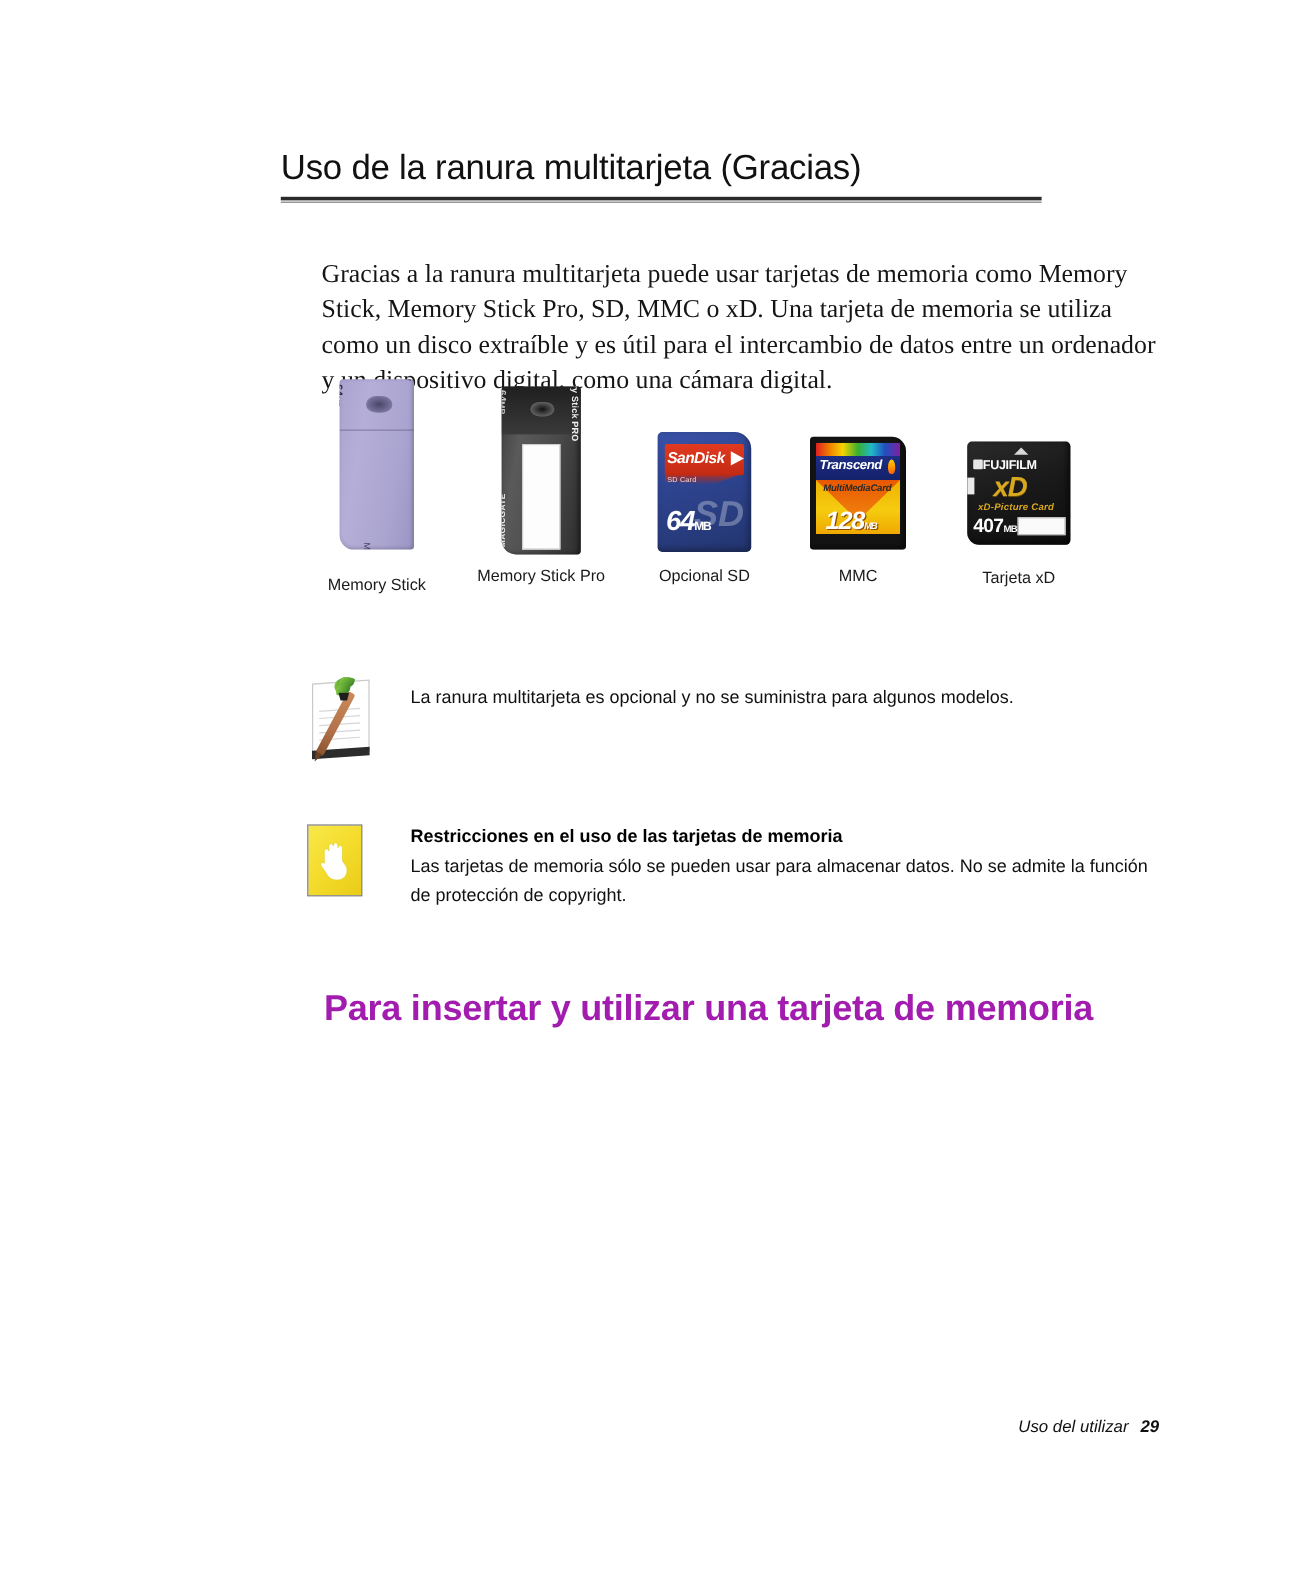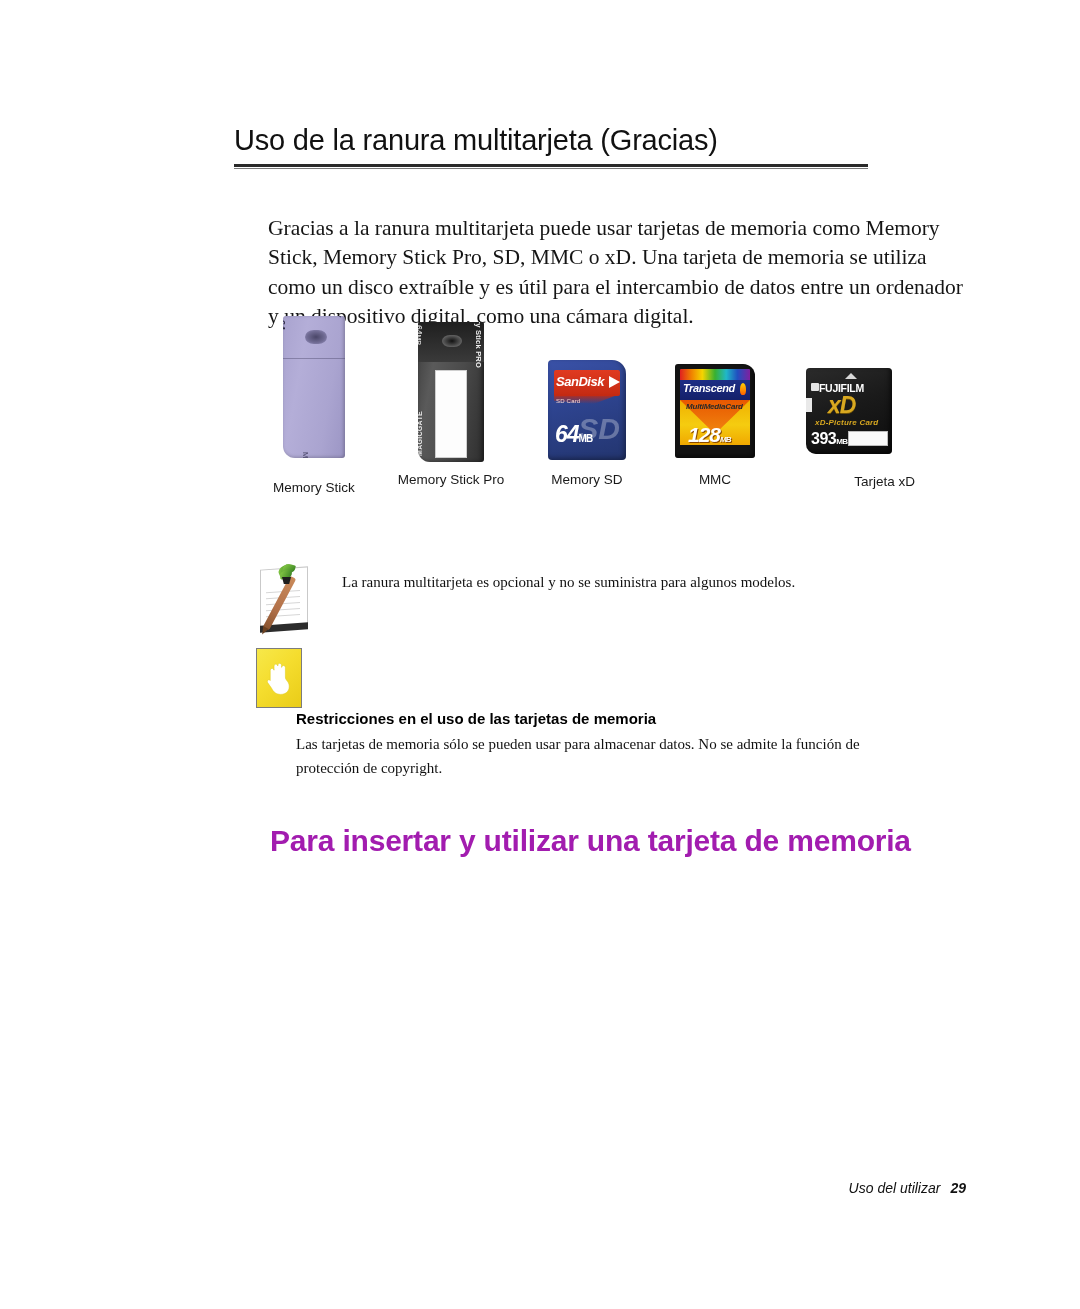--- a/index.html
+++ b/index.html
@@ -468,21 +468,21 @@
   }
   .notice-heading {
     font-family: "Liberation Sans", sans-serif;
     font-size: 15px;
     font-weight: 700;
     color: #000000;
     line-height: 22px;
     margin: 0 0 2px 0;
   }
   .notice-text {
-    font-family: Liberation Serif, serif;
+    font-family: Liberation Sans, sans-serif;
     font-size: 15px;
     font-weight: 400;
     color: #111111;
     line-height: 24px;
     margin: 0;
   }
 
   
   .notepad {
     position: relative;
@@ -646,21 +646,21 @@
           <div class="sd-redband"></div>
           <div class="sd-brand">SanDisk</div>
           <div class="sd-arrow"></div>
           <div class="sd-sub">SD Card</div>
           <div class="sd-sdlogo">SD</div>
           <div class="sd-cap">
             <span>64</span><small>MB</small>
           </div>
         </div>
       </div>
-      <div class="card-label" style="margin-top:12px;">Memory SD</div>
+      <div class="card-label" style="margin-top:12px;">Opcional SD</div>
     </div>
 
     <div class="card-cell" style="left:400px; top:48px; width:120px;">
       <div class="card-art" style="width:80px; height:94px;">
         <div class="mmc-body">
           <div class="mmc-inner">
             <div class="mmc-rainbow"></div>
             <div class="mmc-blueband"></div>
             <div class="mmc-yellow"></div>
             <div class="mmc-tri"></div>
@@ -680,25 +680,25 @@
       <div class="card-art" style="width:86px; height:86px;">
         <div class="xd-body">
           <div class="xd-notch"></div>
           <div class="xd-tri"></div>
           <div class="xd-fujimark"></div>
           <div class="xd-fuji">FUJIFILM</div>
           <div class="xd-xd">xD</div>
           <div class="xd-pic">xD-Picture Card</div>
           <div class="xd-strip"></div>
           <div class="xd-cap">
-            <span>393</span><small>MB</small>
+            <span>407</span><small>MB</small>
           </div>
         </div>
       </div>
-      <div class="card-label" style="margin-top:20px;text-align:right;">Tarjeta xD</div>
+      <div class="card-label" style="margin-top:20px;">Tarjeta xD</div>
     </div>
   </div>
 
   <div class="notice" style="left:256px; top:562px; width:720px;">
     <div class="notice-icon">
       <div class="notepad">
         <div class="notepad-sheet"></div>
         <div class="notepad-base"></div>
         <div class="notepad-pen"></div>
         <div class="notepad-plant">
@@ -707,21 +707,21 @@
           <div class="leaf" style="left:2px; top:6px; transform:rotate(-5deg);"></div>
           <div class="pot"></div>
         </div>
       </div>
     </div>
     <div class="notice-body" style="margin-left:28px; padding-top:8px; width:630px;">
       <p class="notice-text">La ranura multitarjeta es opcional y no se suministra para algunos modelos.</p>
     </div>
   </div>
 
-  <div class="notice" style="left:256px; top:648px; width:720px;flex-direction:column;">
+  <div class="notice" style="left:256px; top:687px; width:720px;">
     <div class="notice-icon">
       <div class="hand-icon">
         <svg width="28" height="36" viewBox="0 0 28 36" aria-hidden="true">
           <path d="M5.2 20.5 V10.2 a1.9 1.9 0 0 1 3.8 0 V6.0 a1.9 1.9 0 0 1 3.8 0 V5.2 a1.9 1.9 0 0 1 3.8 0 V7.4 a1.9 1.9 0 0 1 3.8 0 V17 c0 1.4 .3 2 1 2.9 l1.4 1.9 c1.1 1.5 1.4 3 1.4 5 0 4.2 -3.3 7.6 -8.4 7.6 -4.6 0 -7.4 -2.3 -9.2 -6.1 L2.6 22.6 c-.7 -1.5 .1 -2.9 1.3 -2.9 .5 0 1 .3 1.3 .8 z" fill="#ffffff" stroke="#e2cf22" stroke-width="0.6"></path>
         </svg>
       </div>
     </div>
     <div class="notice-body" style="margin-left:40px; padding-top:0px; width:620px;">
       <p class="notice-heading">Restricciones en el uso de las tarjetas de memoria</p>
       <p class="notice-text">Las tarjetas de memoria sólo se pueden usar para almacenar datos. No se admite la función de protección de copyright.</p>

